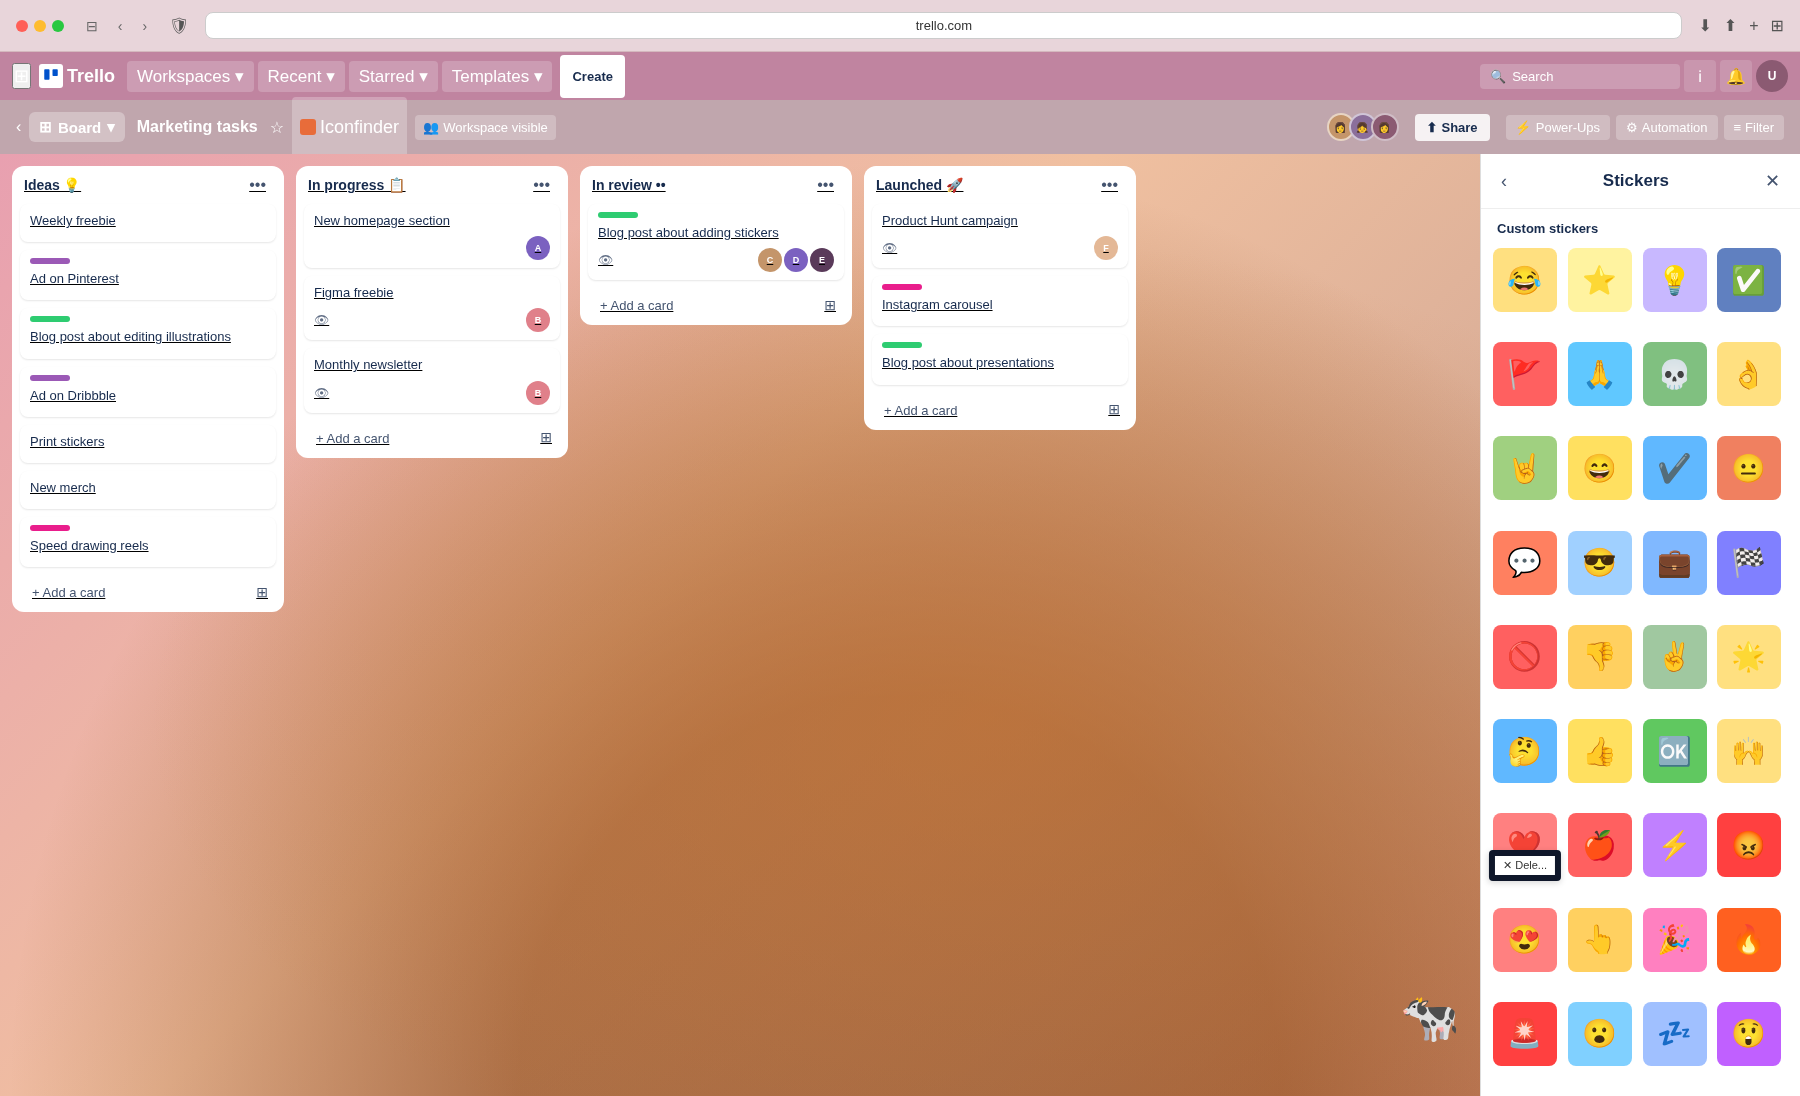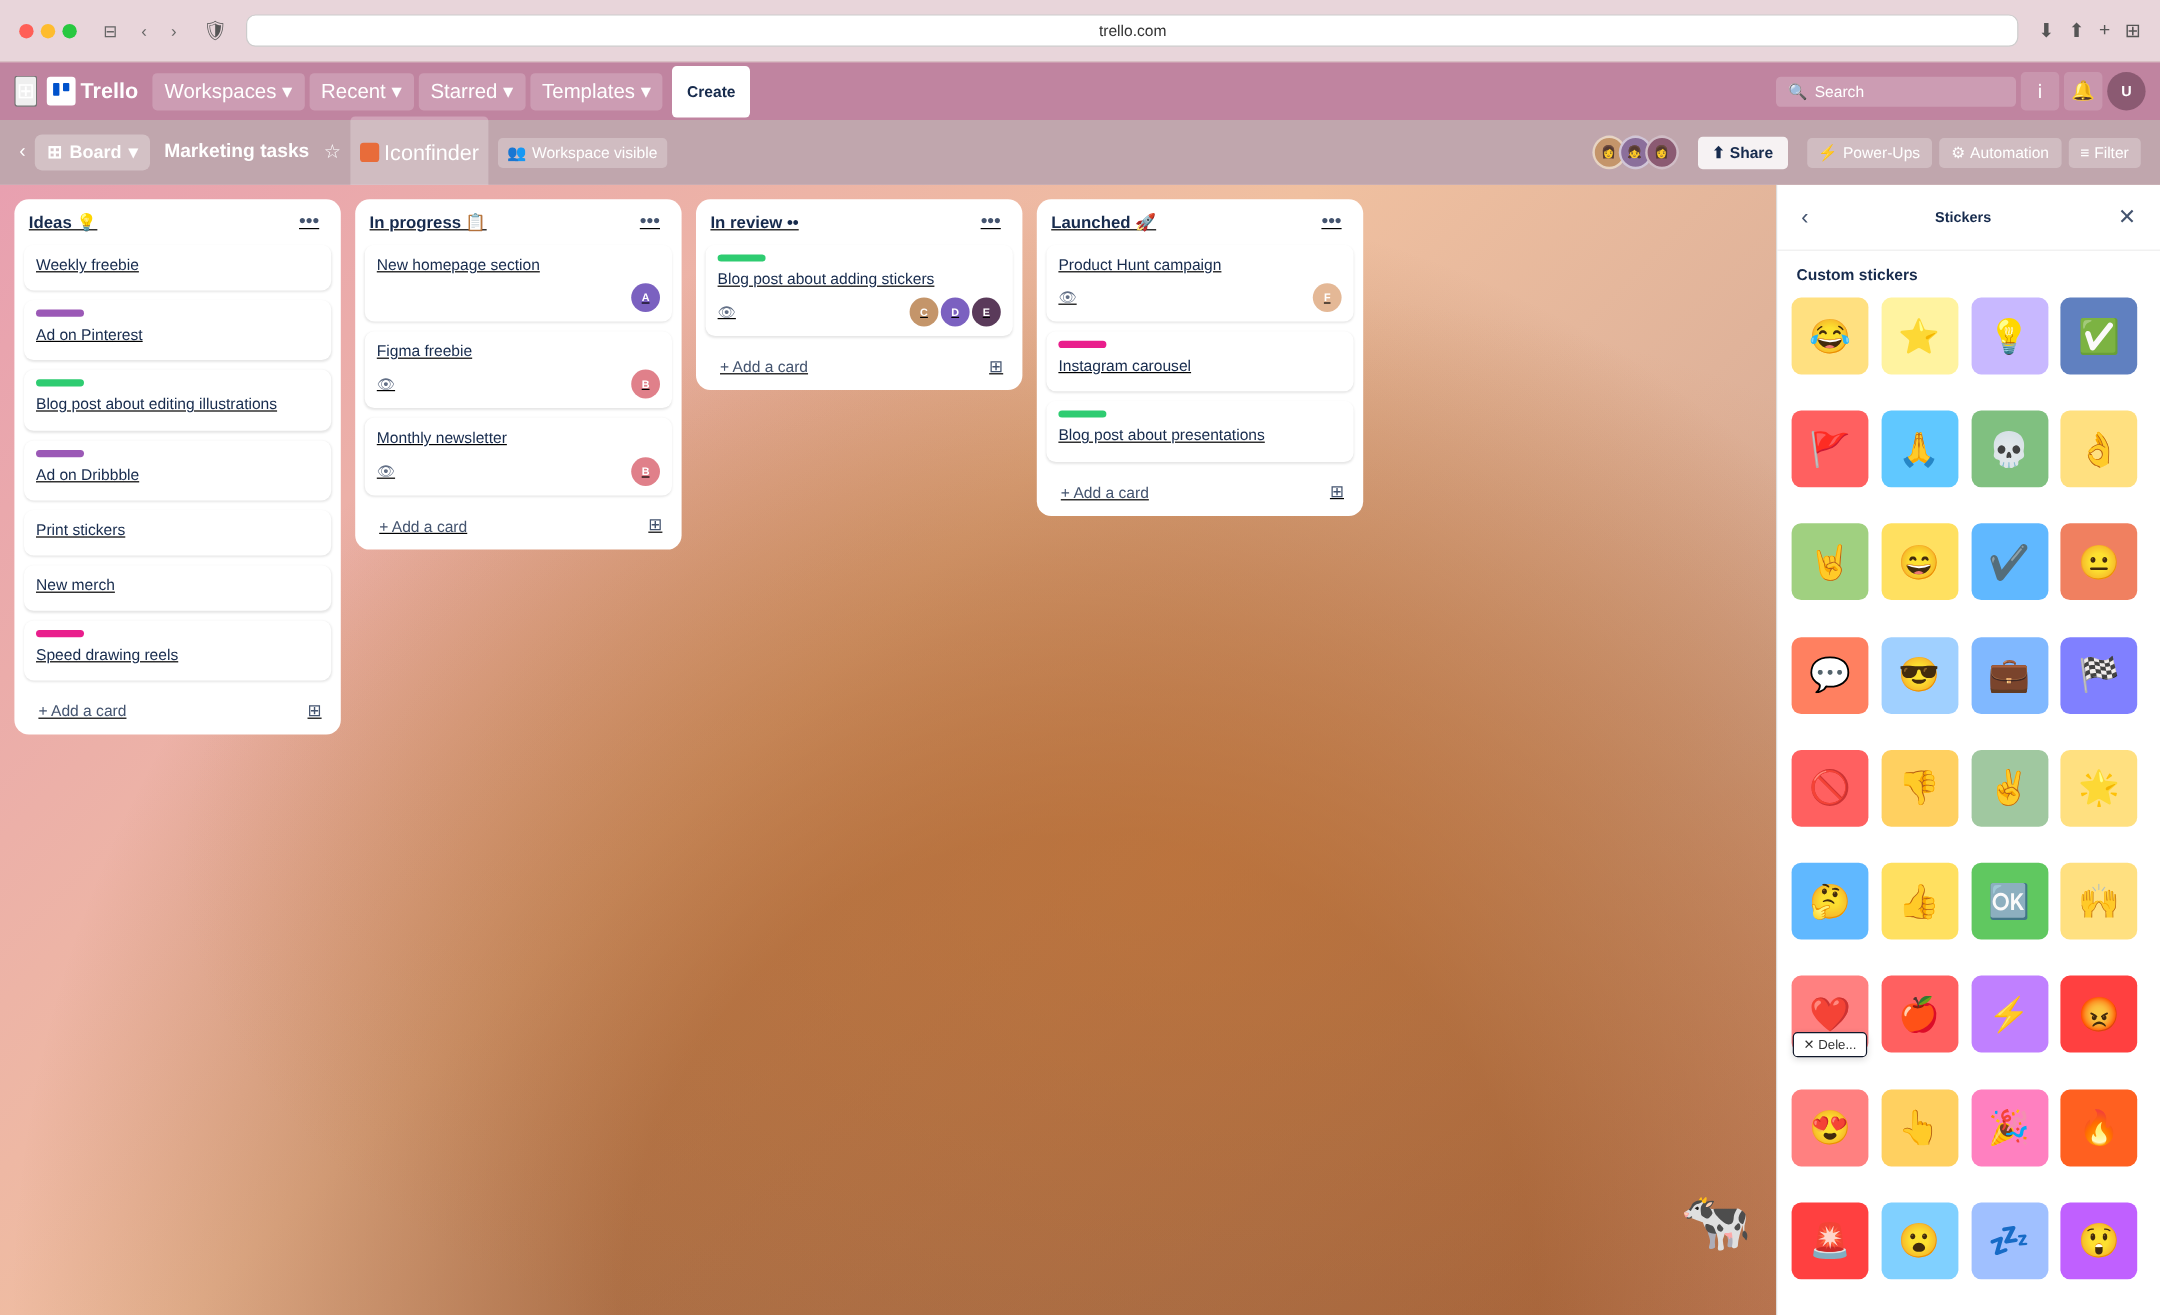--- a/index.html
+++ b/index.html
@@ -383,21 +383,21 @@
       background: none;
       border: none;
       cursor: pointer;
       color: #44546f;
       font-size: 18px;
       padding: 4px;
     }
     .stickers-title {
       flex: 1;
       text-align: center;
-      font-size: 12px;
+      font-size: 17px;
       font-weight: 600;
       color: #172b4d;
     }
     .stickers-close-btn {
       background: none;
       border: none;
       cursor: pointer;
       color: #44546f;
       font-size: 18px;
       padding: 4px;
@@ -431,21 +431,21 @@
       position: relative;
       transition: transform 0.1s;
     }
 
     .delete-tooltip {
       position: absolute;
       bottom: -4px;
       left: 50%;
       transform: translateX(-50%);
       background: white;
-      border: 1px solid #0f172a;
+      border: 6px solid #0f172a;
       border-radius: 4px;
       padding: 3px 8px;
       font-size: 11px;
       color: #333;
       white-space: nowrap;
       display: flex;
       align-items: center;
       gap: 2px;
       box-shadow: 0 2px 6px rgba(0,0,0,0.15);
       z-index: 20;

